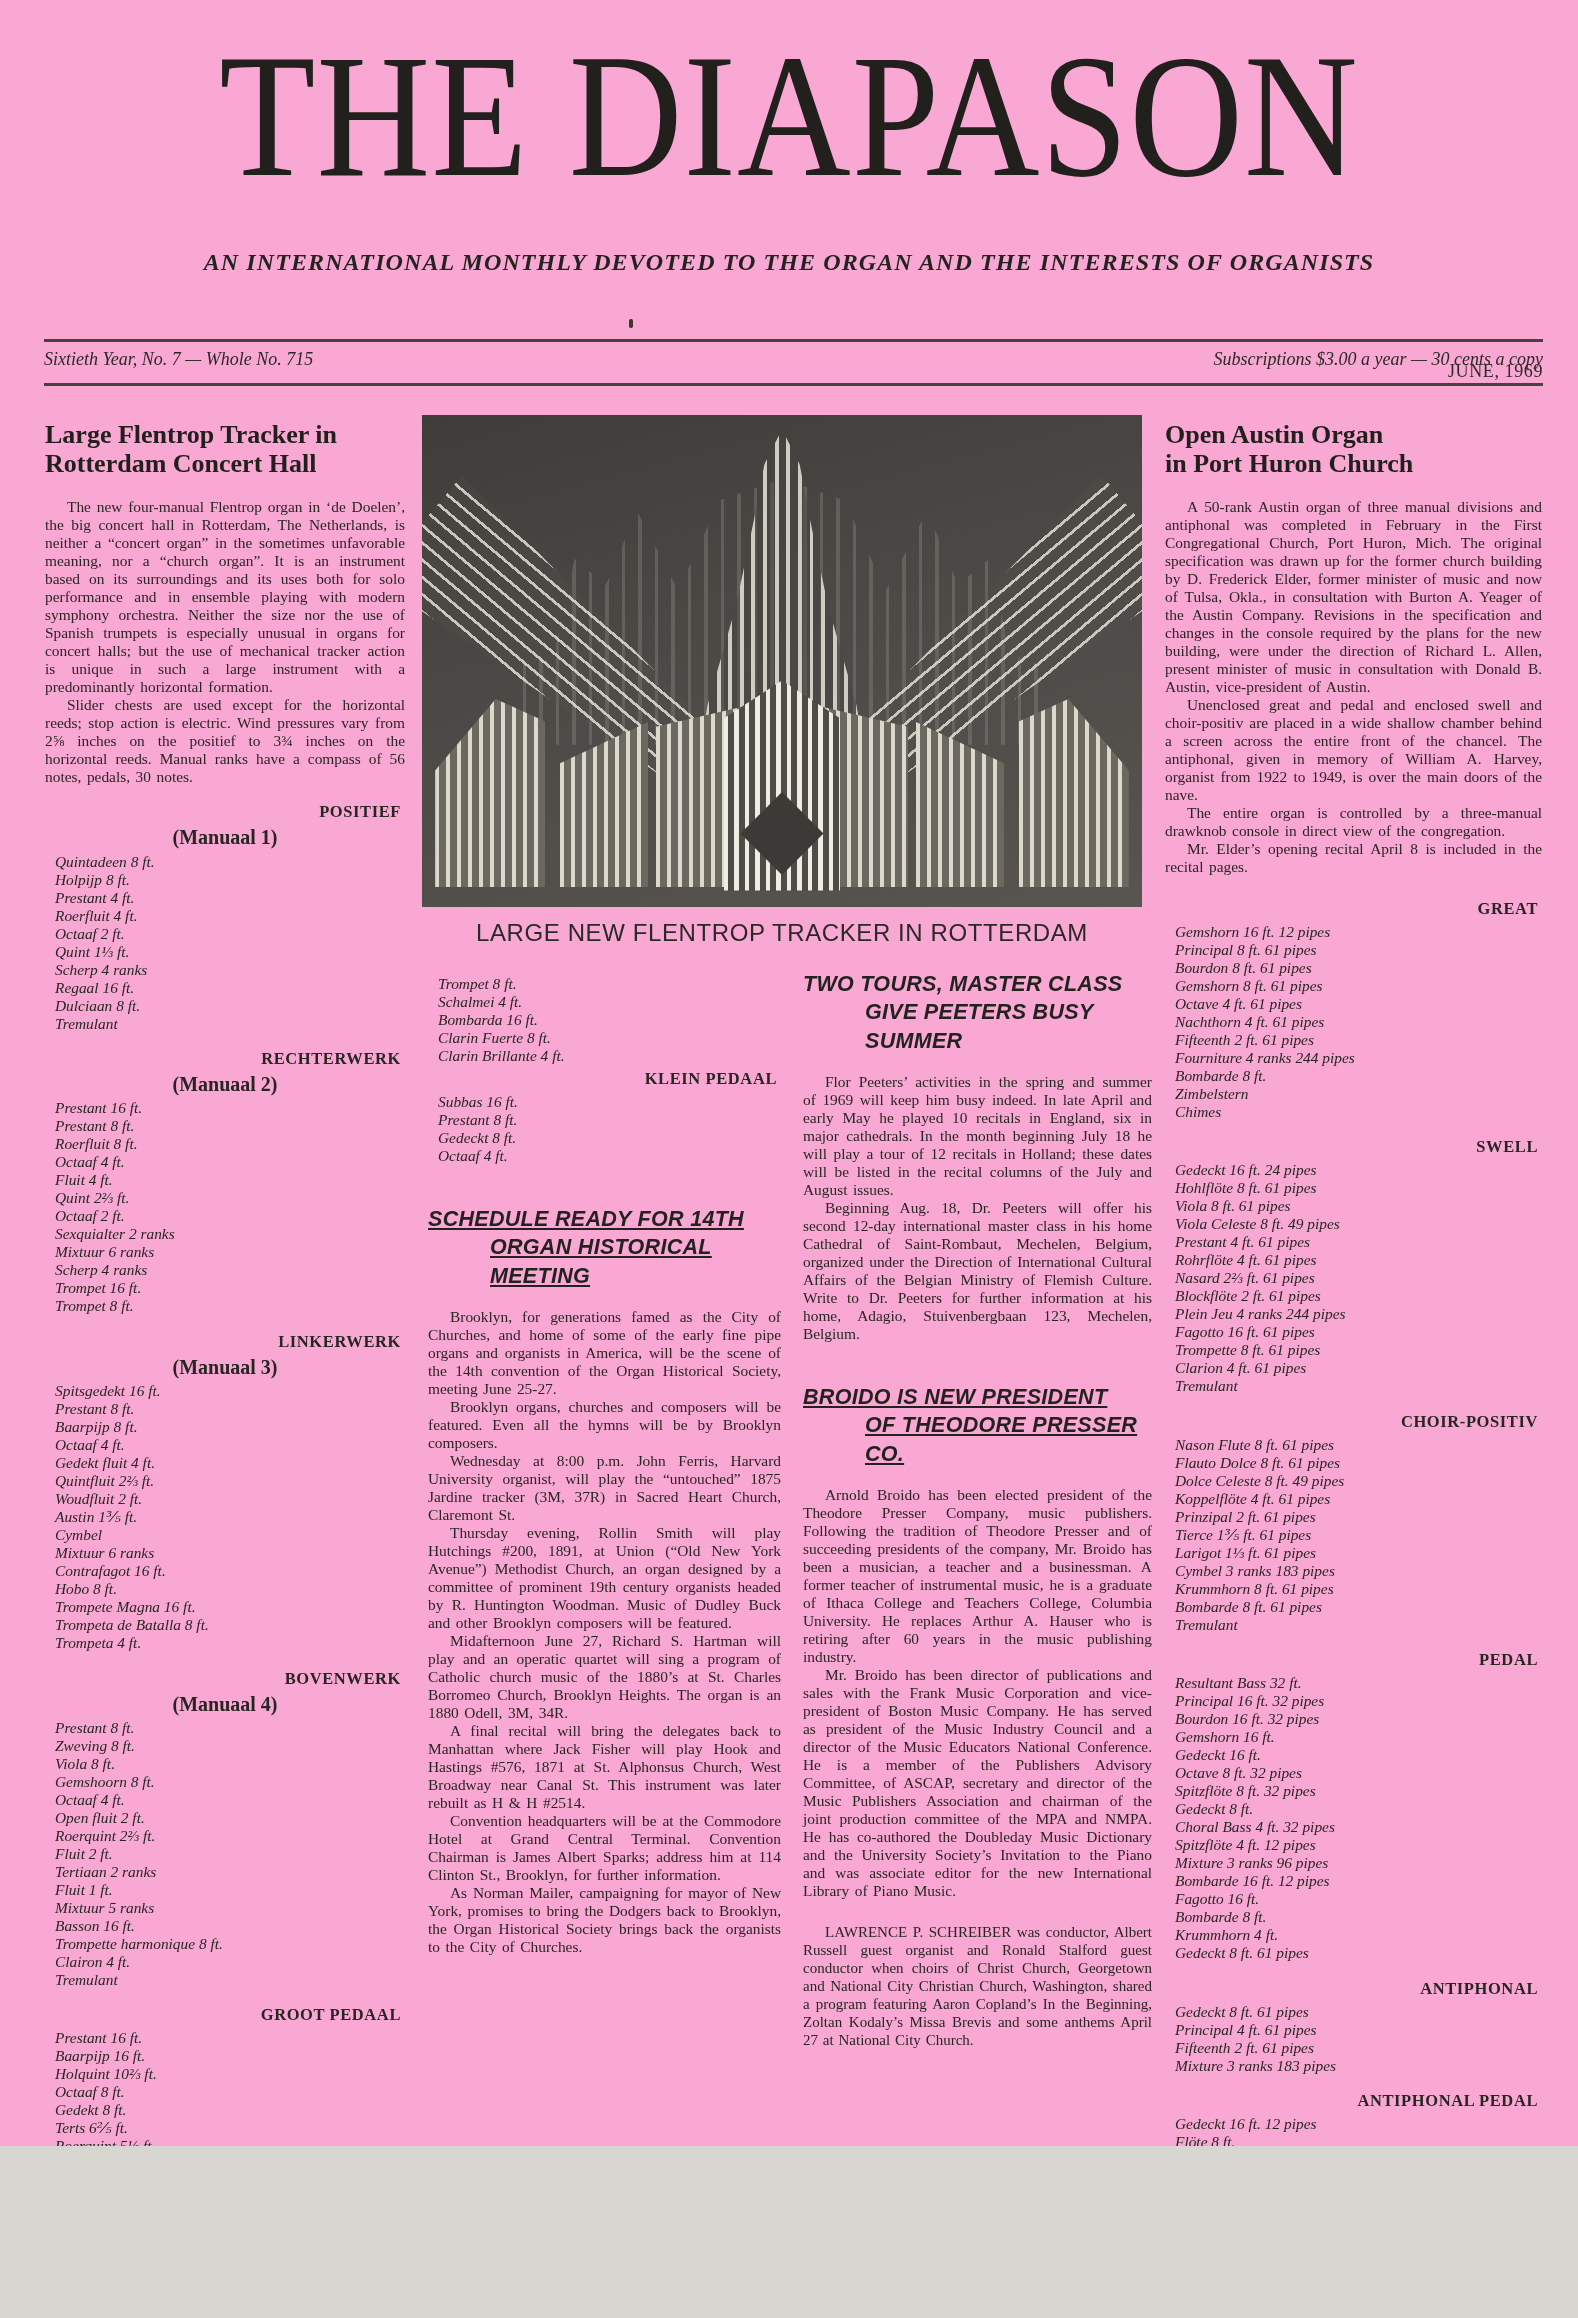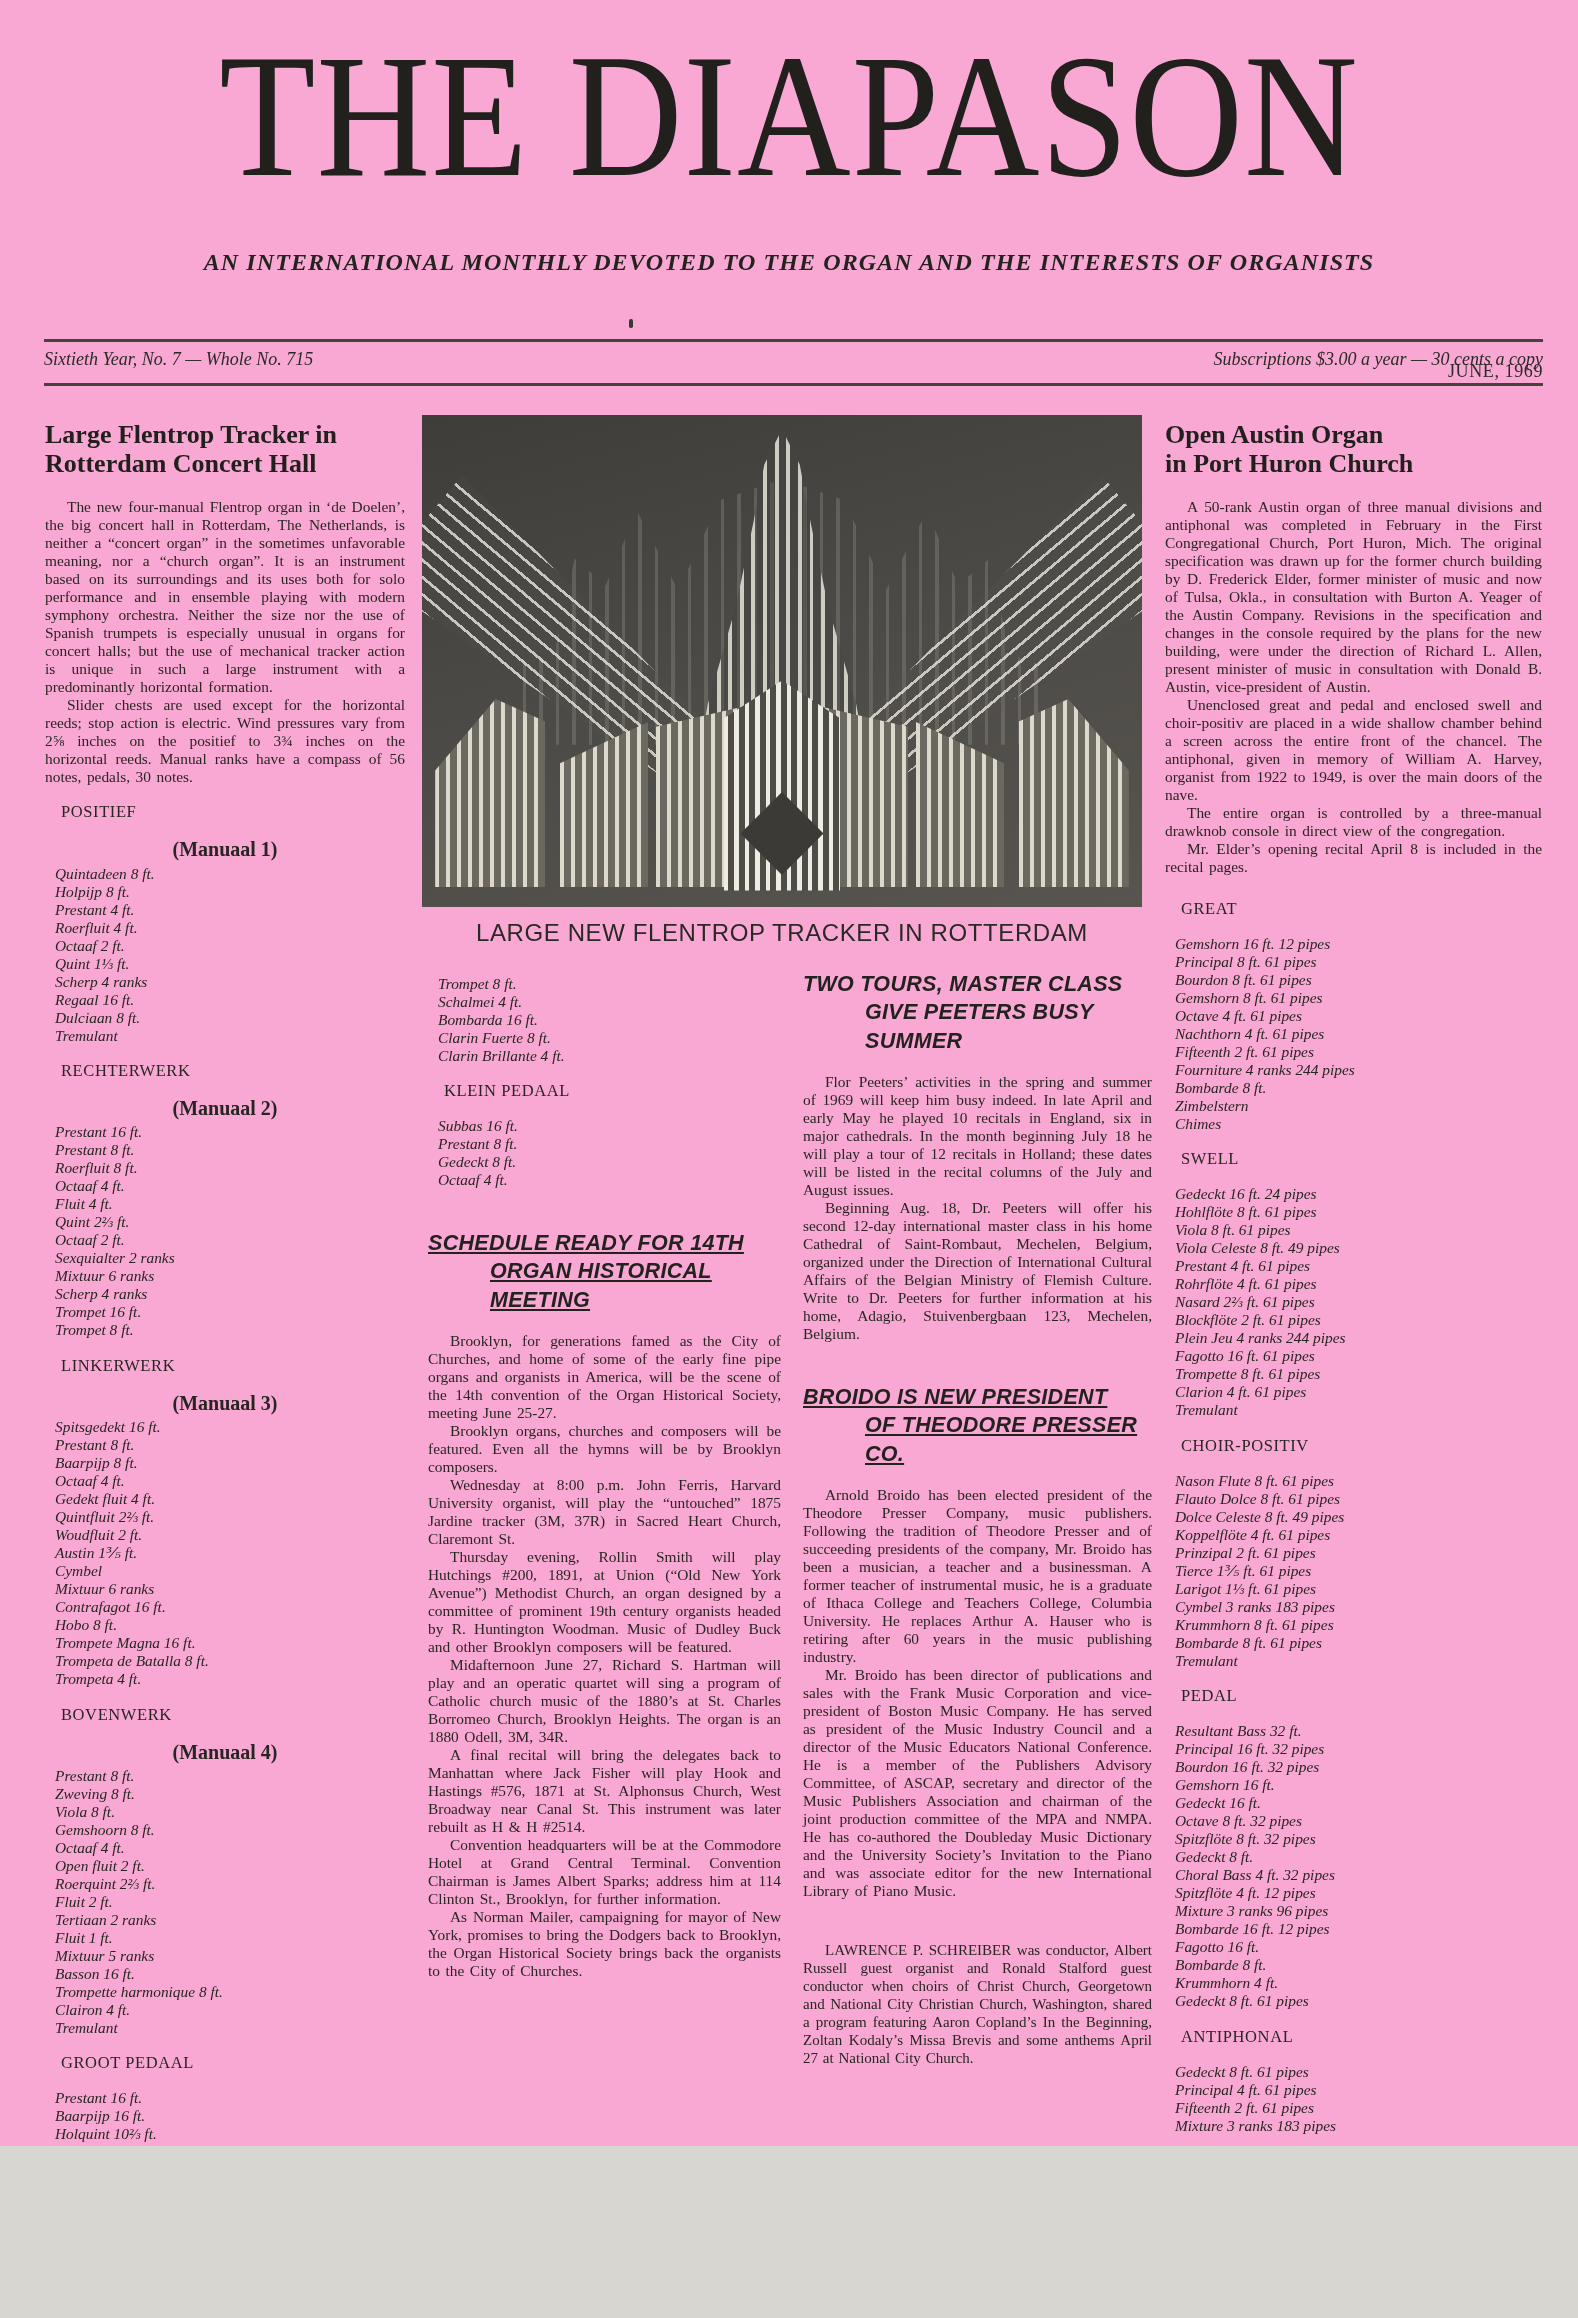--- a/index.html
+++ b/index.html
@@ -22,24 +22,24 @@
   
   .col{position:absolute;}
   .col1{left:45px;top:420px;width:360px;}
   .col2{left:428px;top:975px;width:353px;}
   .col3{left:803px;top:970px;width:349px;}
   .col4{left:1165px;top:420px;width:377px;}
 
   .head-serif{font-size:26px;line-height:1.13;font-weight:700;margin:0 0 19px 0;color:#21201c;}
   .head-serif .tline{display:block;}
   .para{font-size:15.4px;line-height:18px;margin:0;text-align:justify;text-indent:22px;word-spacing:1.7px;}
-  .note{font-size:15px;line-height:18px;margin:41px 0 0 0;text-align:justify;text-indent:22px;word-spacing:1.1px;}
+  .note{font-size:15px;line-height:18px;margin:23px 0 0 0;text-align:justify;text-indent:22px;word-spacing:1.1px;}
 
   .division{margin-top:16.5px;}
-  .div-head{margin:16px;text-align:left;font-size:16.5px;font-weight:400;letter-spacing:0.6px;}
+  .div-head{margin:4px;text-align:right;font-size:16.5px;font-weight:700;letter-spacing:0.6px;}
   .div-sub{text-align:center;font-size:20px;font-weight:700;margin:1.1px 0 2.2px 0;}
   .stops{list-style:none;margin:3.3px 0 0 0;padding:0 0 0 10px;font-style:italic;}
   .stop{font-size:15.4px;line-height:18px;}
   .stops-plain{margin-top:0;}
 
   .head-sans{font-family:"Liberation Sans","DejaVu Sans",sans-serif;font-style:italic;font-weight:700;
       font-size:21.5px;line-height:1.32;margin:0 0 17.7px 0;color:#23221f;letter-spacing:0.3px;}
   .head-sans .l1{display:block;}
   .head-sans .l2{display:block;margin-left:62px;}
   .mt{margin-top:23px;}

